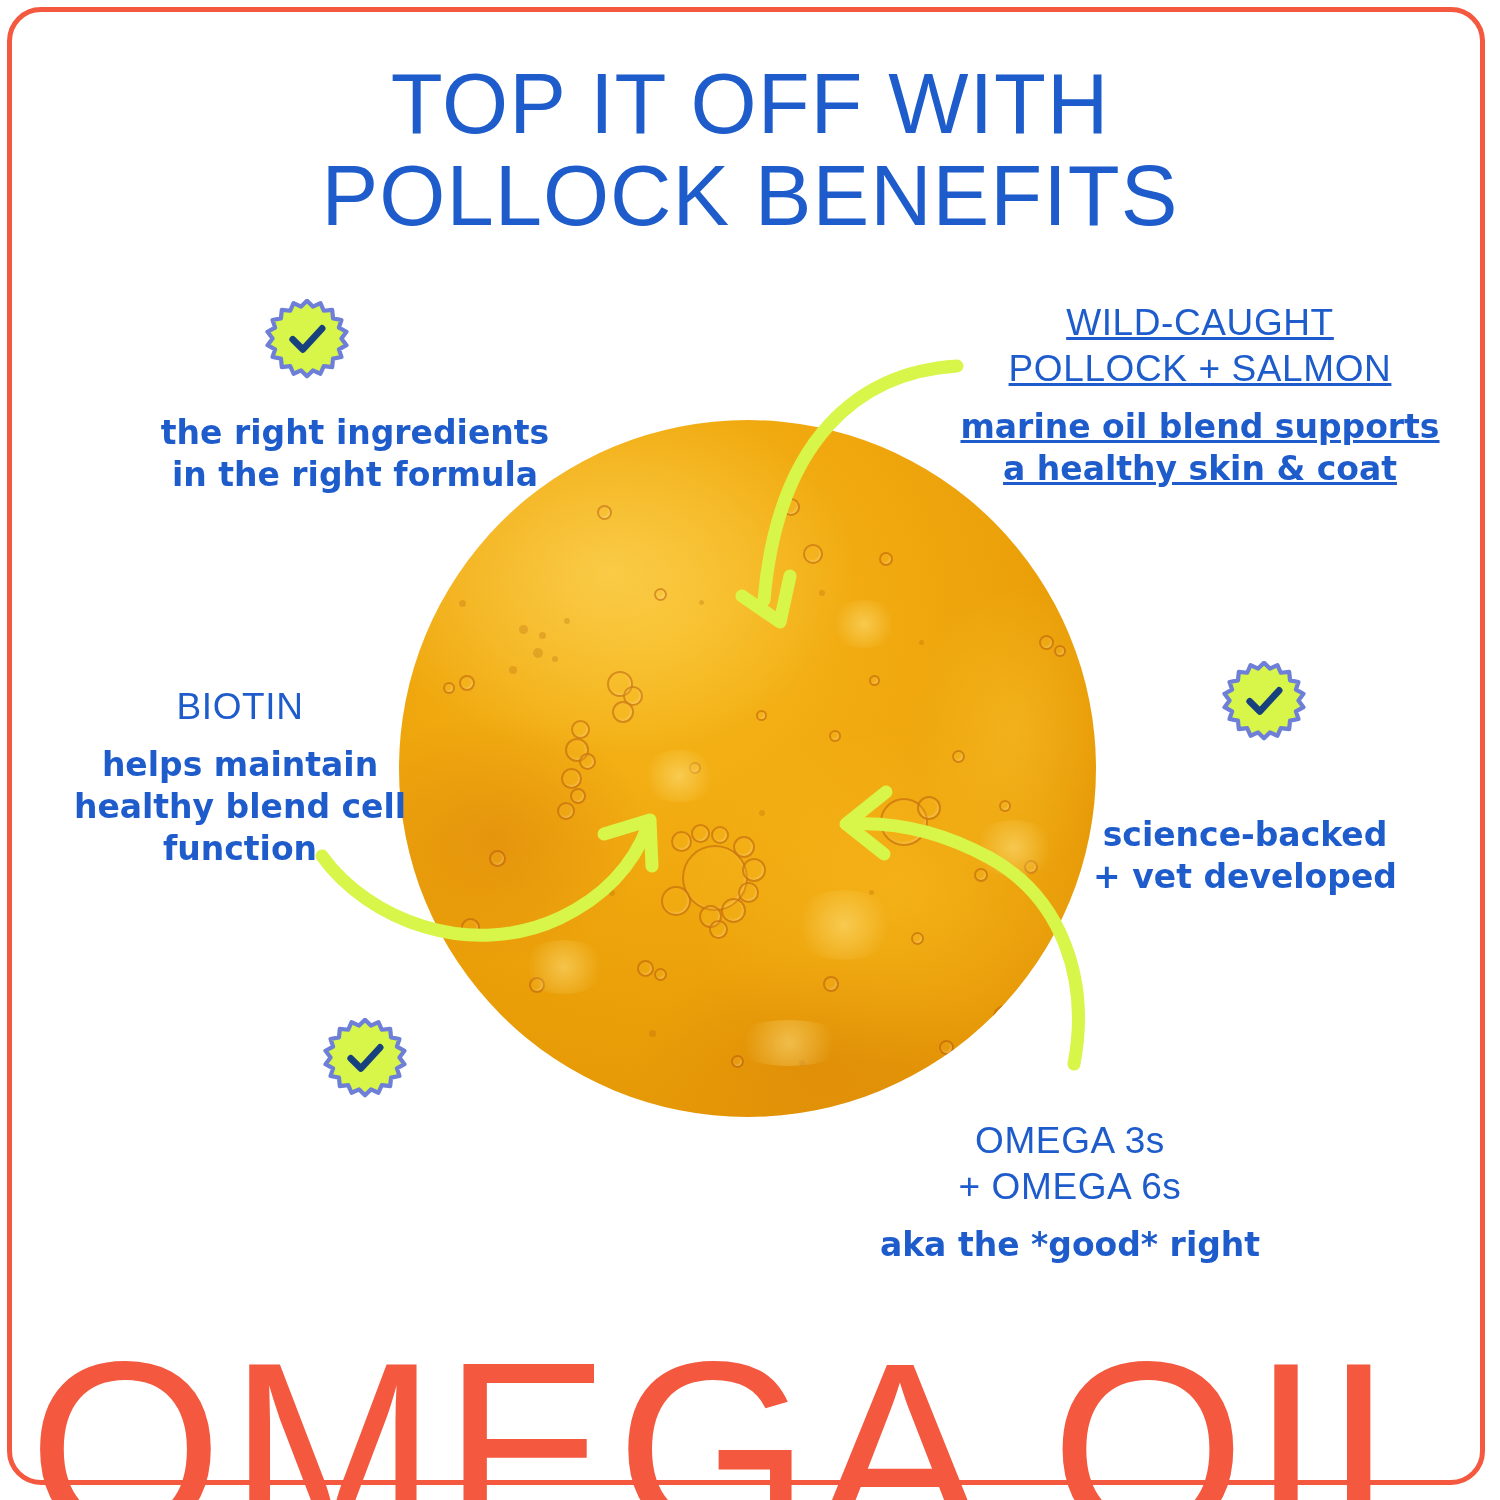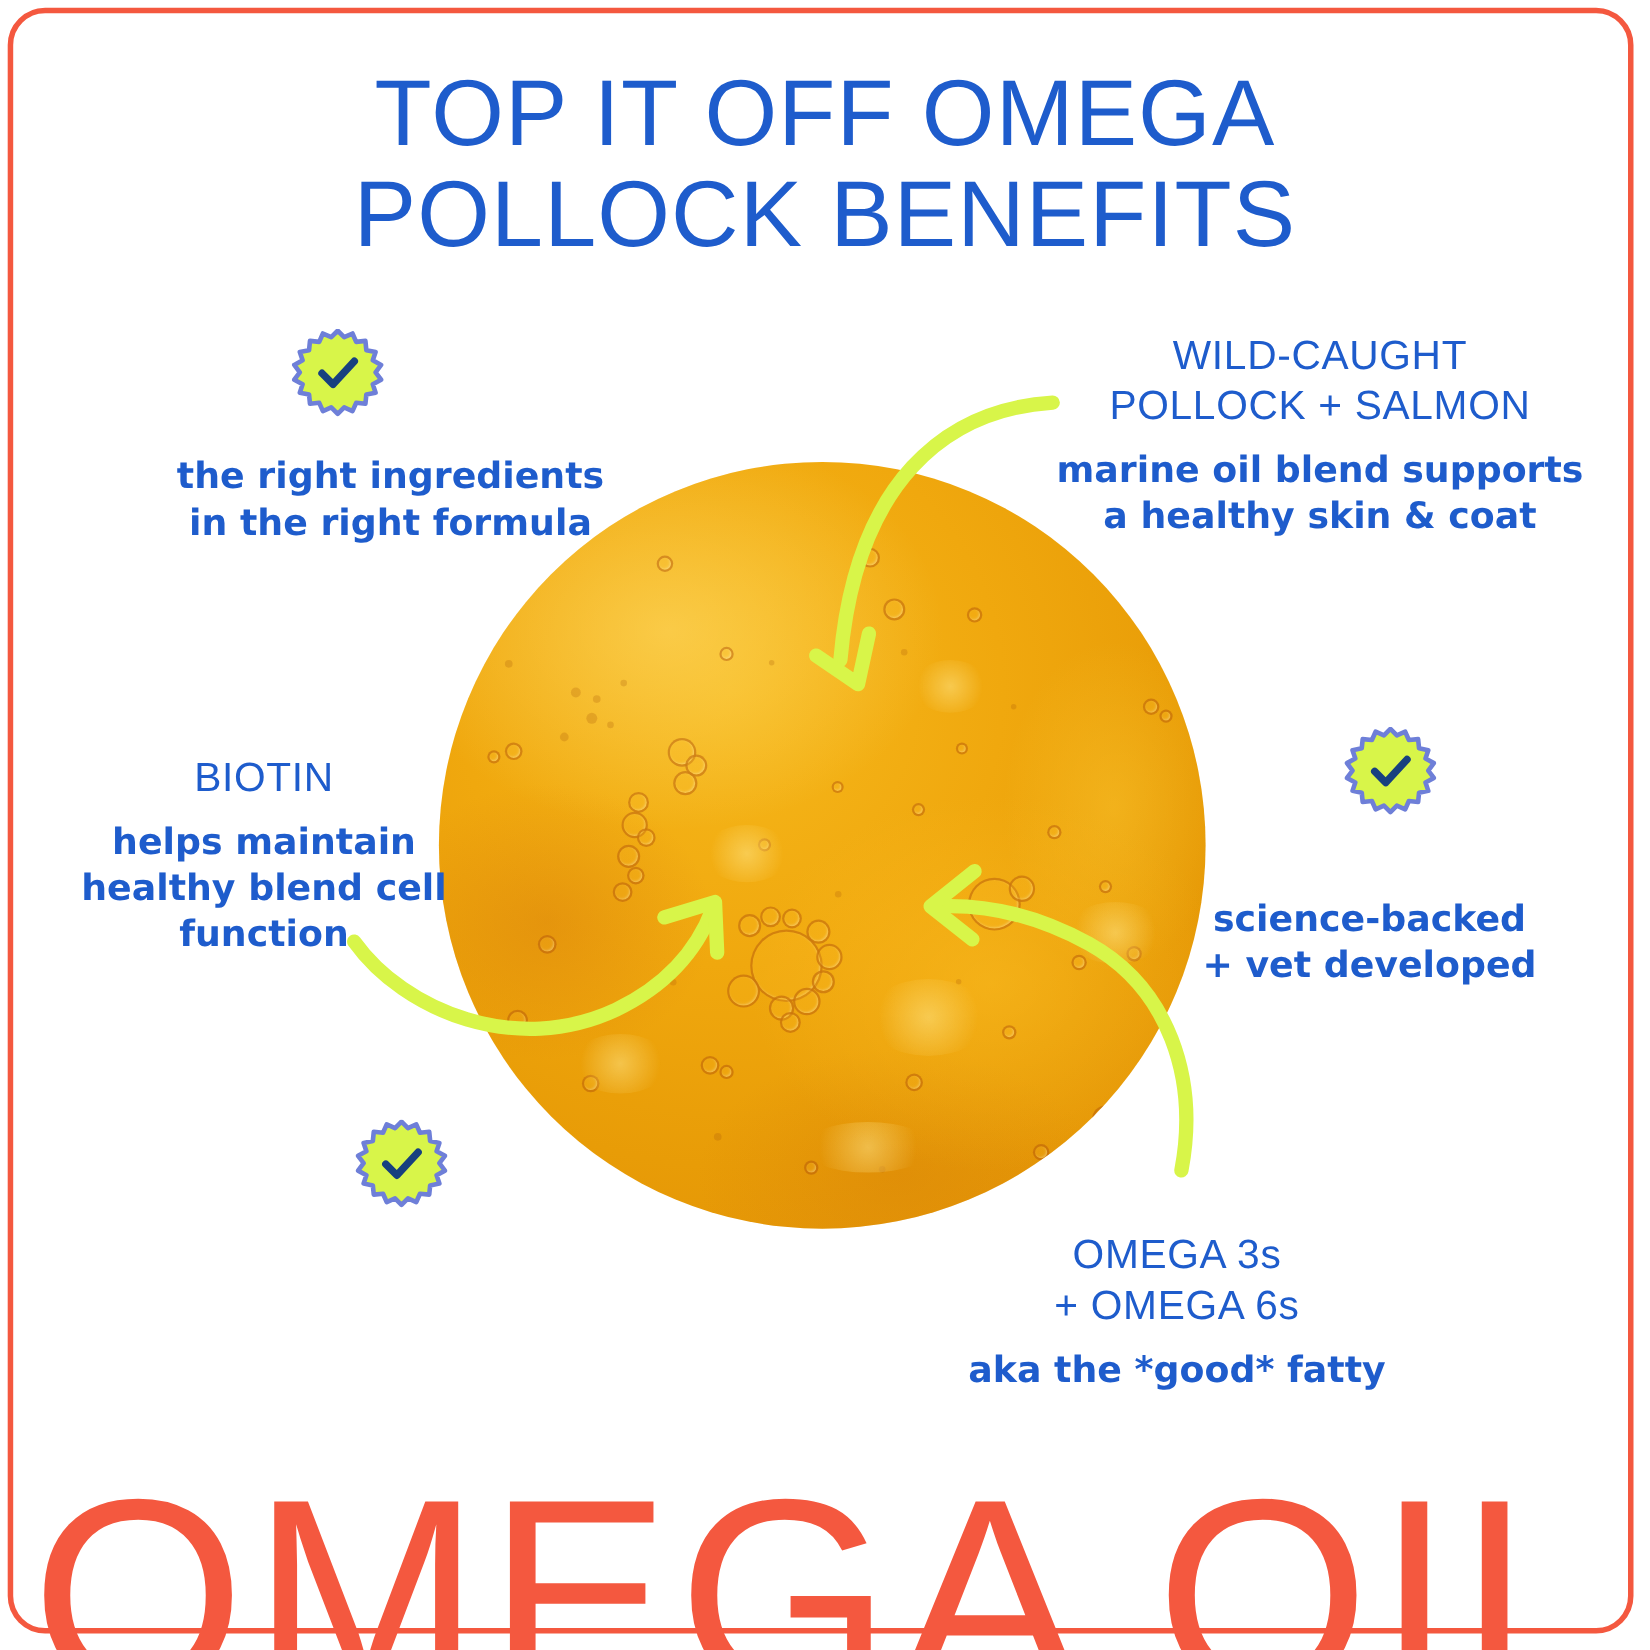--- a/index.html
+++ b/index.html
@@ -146,21 +146,21 @@
   }
 </style>
 </head>
 <body>
 
 <div class="page">
 
   <div class="frame"></div>
 
   <div class="title">
-    <span class="line">TOP IT OFF OMEGA</span>
+    <span class="line">TOP IT OFF WITH</span>
     <span class="line">POLLOCK BENEFITS</span>
   </div>
 
   <div class="oil-circle">
     <div class="sheen"></div>
     <div class="specks">
 
       <div class="bub" style="left:283px;top:425px;width:62px;height:62px;"></div>
       <div class="bub" style="left:262px;top:466px;width:26px;height:26px;"></div>
       <div class="bub" style="left:272px;top:411px;width:17px;height:17px;"></div>
@@ -256,21 +256,21 @@
 
   <div class="badge" style="left:265px;top:299px;">
     <svg viewBox="0 0 100 100" width="84" height="84">
       <polygon points="50,2 57,9 66,5 70,14 80,13 81,23 91,25 88,34 97,39 91,47 97,55 88,60 91,69 81,71 80,81 70,80 66,89 57,85 50,92 43,85 34,89 30,80 20,81 19,71 9,69 12,60 3,55 9,47 3,39 12,34 9,25 19,23 20,13 30,14 34,5 43,9" fill="#D8F549" stroke="#6E7FD8" stroke-width="5" stroke-linejoin="round"></polygon>
       <path d="M33 48 L 45 60 L 68 35" fill="none" stroke="#17407F" stroke-width="8" stroke-linecap="round" stroke-linejoin="round"></path>
     </svg>
   </div>
   <div class="bcap" style="left:25px;top:412px;width:660px;">the right ingredients
 in the right formula</div>
 
-  <div class="callout" style="left:900px;top:300px;width:600px;">
+  <div class="callout" style="left:900px;top:300px;width:600px;text-decoration:underline;">
     <div class="head">WILD-CAUGHT
 POLLOCK + SALMON</div>
     <div class="body">marine oil blend supports
 a healthy skin &amp; coat</div>
   </div>
 
   <div class="callout" style="left:30px;top:665px;width:420px;margin-top:19px;">
     <div class="head">BIOTIN</div>
     <div class="body">helps maintain
 healthy blend cell
@@ -289,18 +289,18 @@
   <div class="badge" style="left:323px;top:1018px;">
     <svg viewBox="0 0 100 100" width="84" height="84">
       <polygon points="50,2 57,9 66,5 70,14 80,13 81,23 91,25 88,34 97,39 91,47 97,55 88,60 91,69 81,71 80,81 70,80 66,89 57,85 50,92 43,85 34,89 30,80 20,81 19,71 9,69 12,60 3,55 9,47 3,39 12,34 9,25 19,23 20,13 30,14 34,5 43,9" fill="#D8F549" stroke="#6E7FD8" stroke-width="5" stroke-linejoin="round"></polygon>
       <path d="M33 48 L 45 60 L 68 35" fill="none" stroke="#17407F" stroke-width="8" stroke-linecap="round" stroke-linejoin="round"></path>
     </svg>
   </div>
 
   <div class="callout" style="left:810px;top:1118px;width:520px;">
     <div class="head">OMEGA 3s
 + OMEGA 6s</div>
-    <div class="body">aka the *good* fatty</div>
+    <div class="body">aka the *good* right</div>
   </div>
 
   <div class="wordmark">OMEGA OIL</div>
 
 </div>
 
 </body></html>

